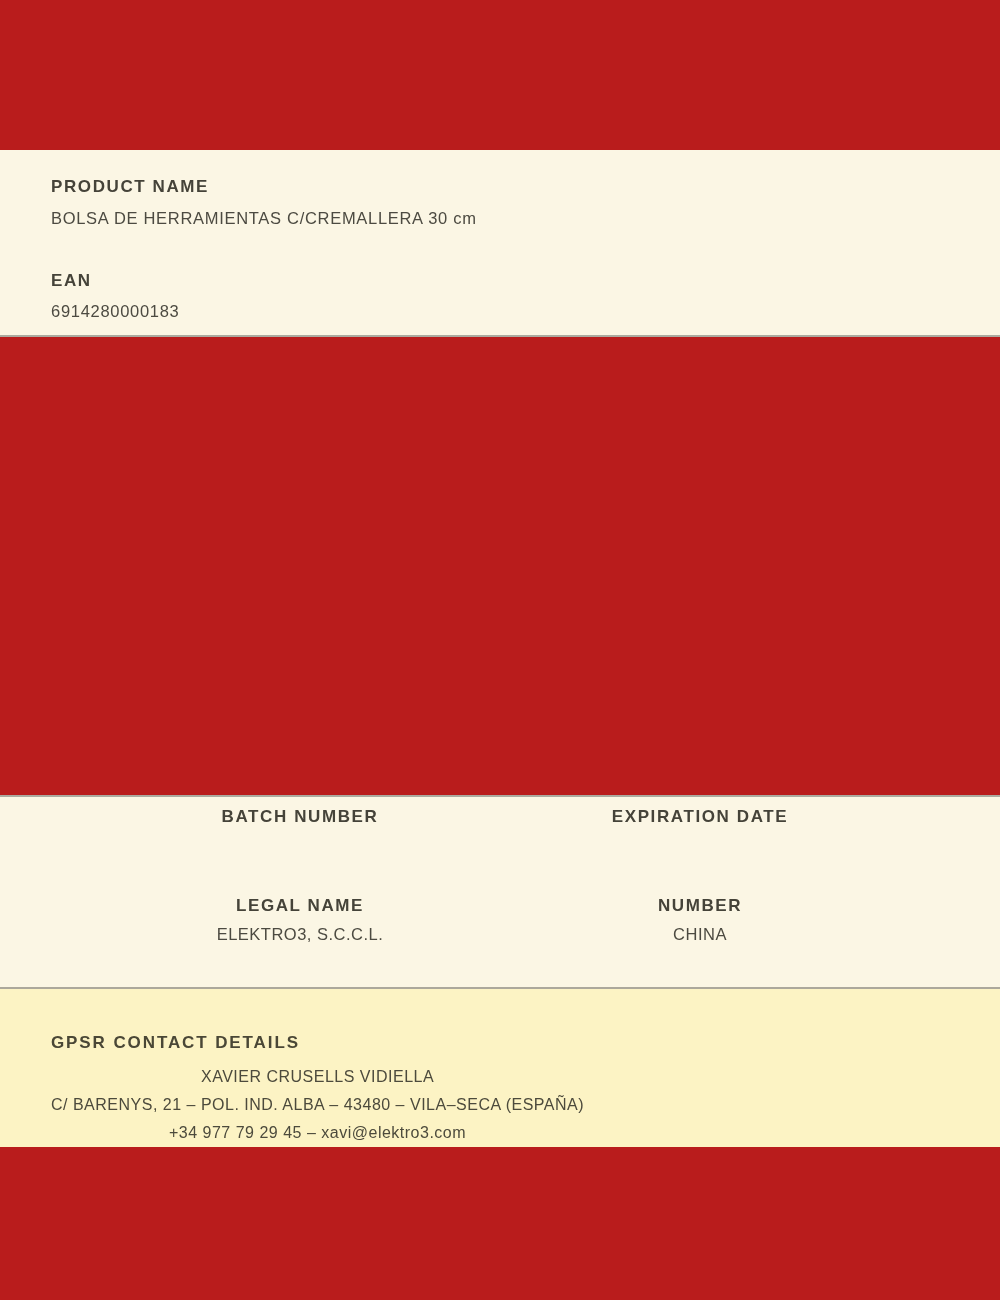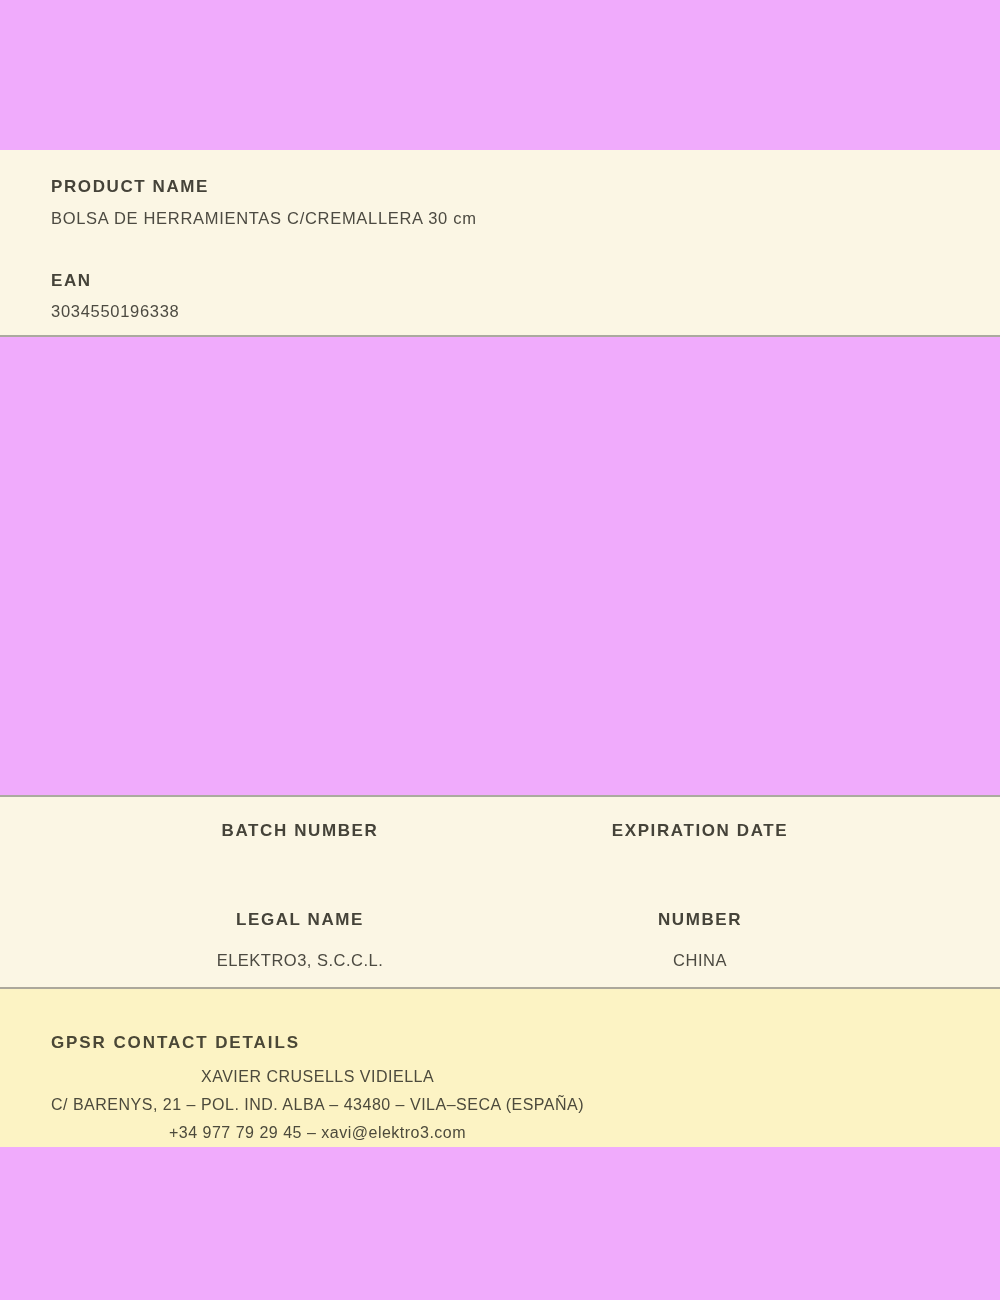--- a/index.html
+++ b/index.html
@@ -4,21 +4,21 @@
 <style>
   * { margin: 0; padding: 0; box-sizing: border-box; }
   html, body { background: #ffffff; }
   body {
     width: 1000px;
     height: 1300px;
     font-family: "Liberation Sans", sans-serif;
     color: #4b4941;
     overflow: hidden;
   }
-  .page { width: 1000px; height: 1300px; background: #f0abfc; }
+  .page { width: 1000px; height: 1300px; background: #b91c1c; }
 
   .spacer-top { height: 150px; }
 
   
   .band-product {
     height: 187px;
     background: #fbf6e4;
     border-bottom: 2px solid #abaa9f;
     padding: 27px 51px 0 51px;
   }
@@ -39,29 +39,29 @@
   .ean-block { margin-top: 43px; }
 
   .spacer-middle { height: 458px; }
 
   
   .band-details {
     height: 194px;
     background: #fbf6e4;
     border-top: 2px solid #abaa9f;
     border-bottom: 2px solid #aca89b;
-    padding: 24px 100px 0 100px;
+    padding: 10px 100px 0 100px;
   }
   .details-row {
     display: grid;
     grid-template-columns: 1fr 1fr;
     text-align: center;
   }
   .details-row.second { margin-top: 69px; }
-  .details-cell .field-value { margin-top: 22px; letter-spacing: 0.5px; }
+  .details-cell .field-value { margin-top: 10px; letter-spacing: 0.5px; }
 
   
   .band-gpsr {
     height: 158px;
     background: #fcf3c4;
     padding: 44px 52px 0 51px;
     display: flex;
     justify-content: space-between;
     align-items: flex-start;
     flex-direction: column;
@@ -86,21 +86,21 @@
 
 <div class="page">
 
   <div class="spacer-top"></div>
 
   <div class="band-product">
     <div class="field-label">PRODUCT NAME</div>
     <div class="field-value">BOLSA DE HERRAMIENTAS C/CREMALLERA 30 cm</div>
     <div class="ean-block">
       <div class="field-label">EAN</div>
-      <div class="field-value">3034550196338</div>
+      <div class="field-value">6914280000183</div>
     </div>
   </div>
 
   <div class="spacer-middle"></div>
 
   <div class="band-details">
     <div class="details-row">
       <div class="details-cell">
         <div class="field-label">BATCH NUMBER</div>
       </div>

